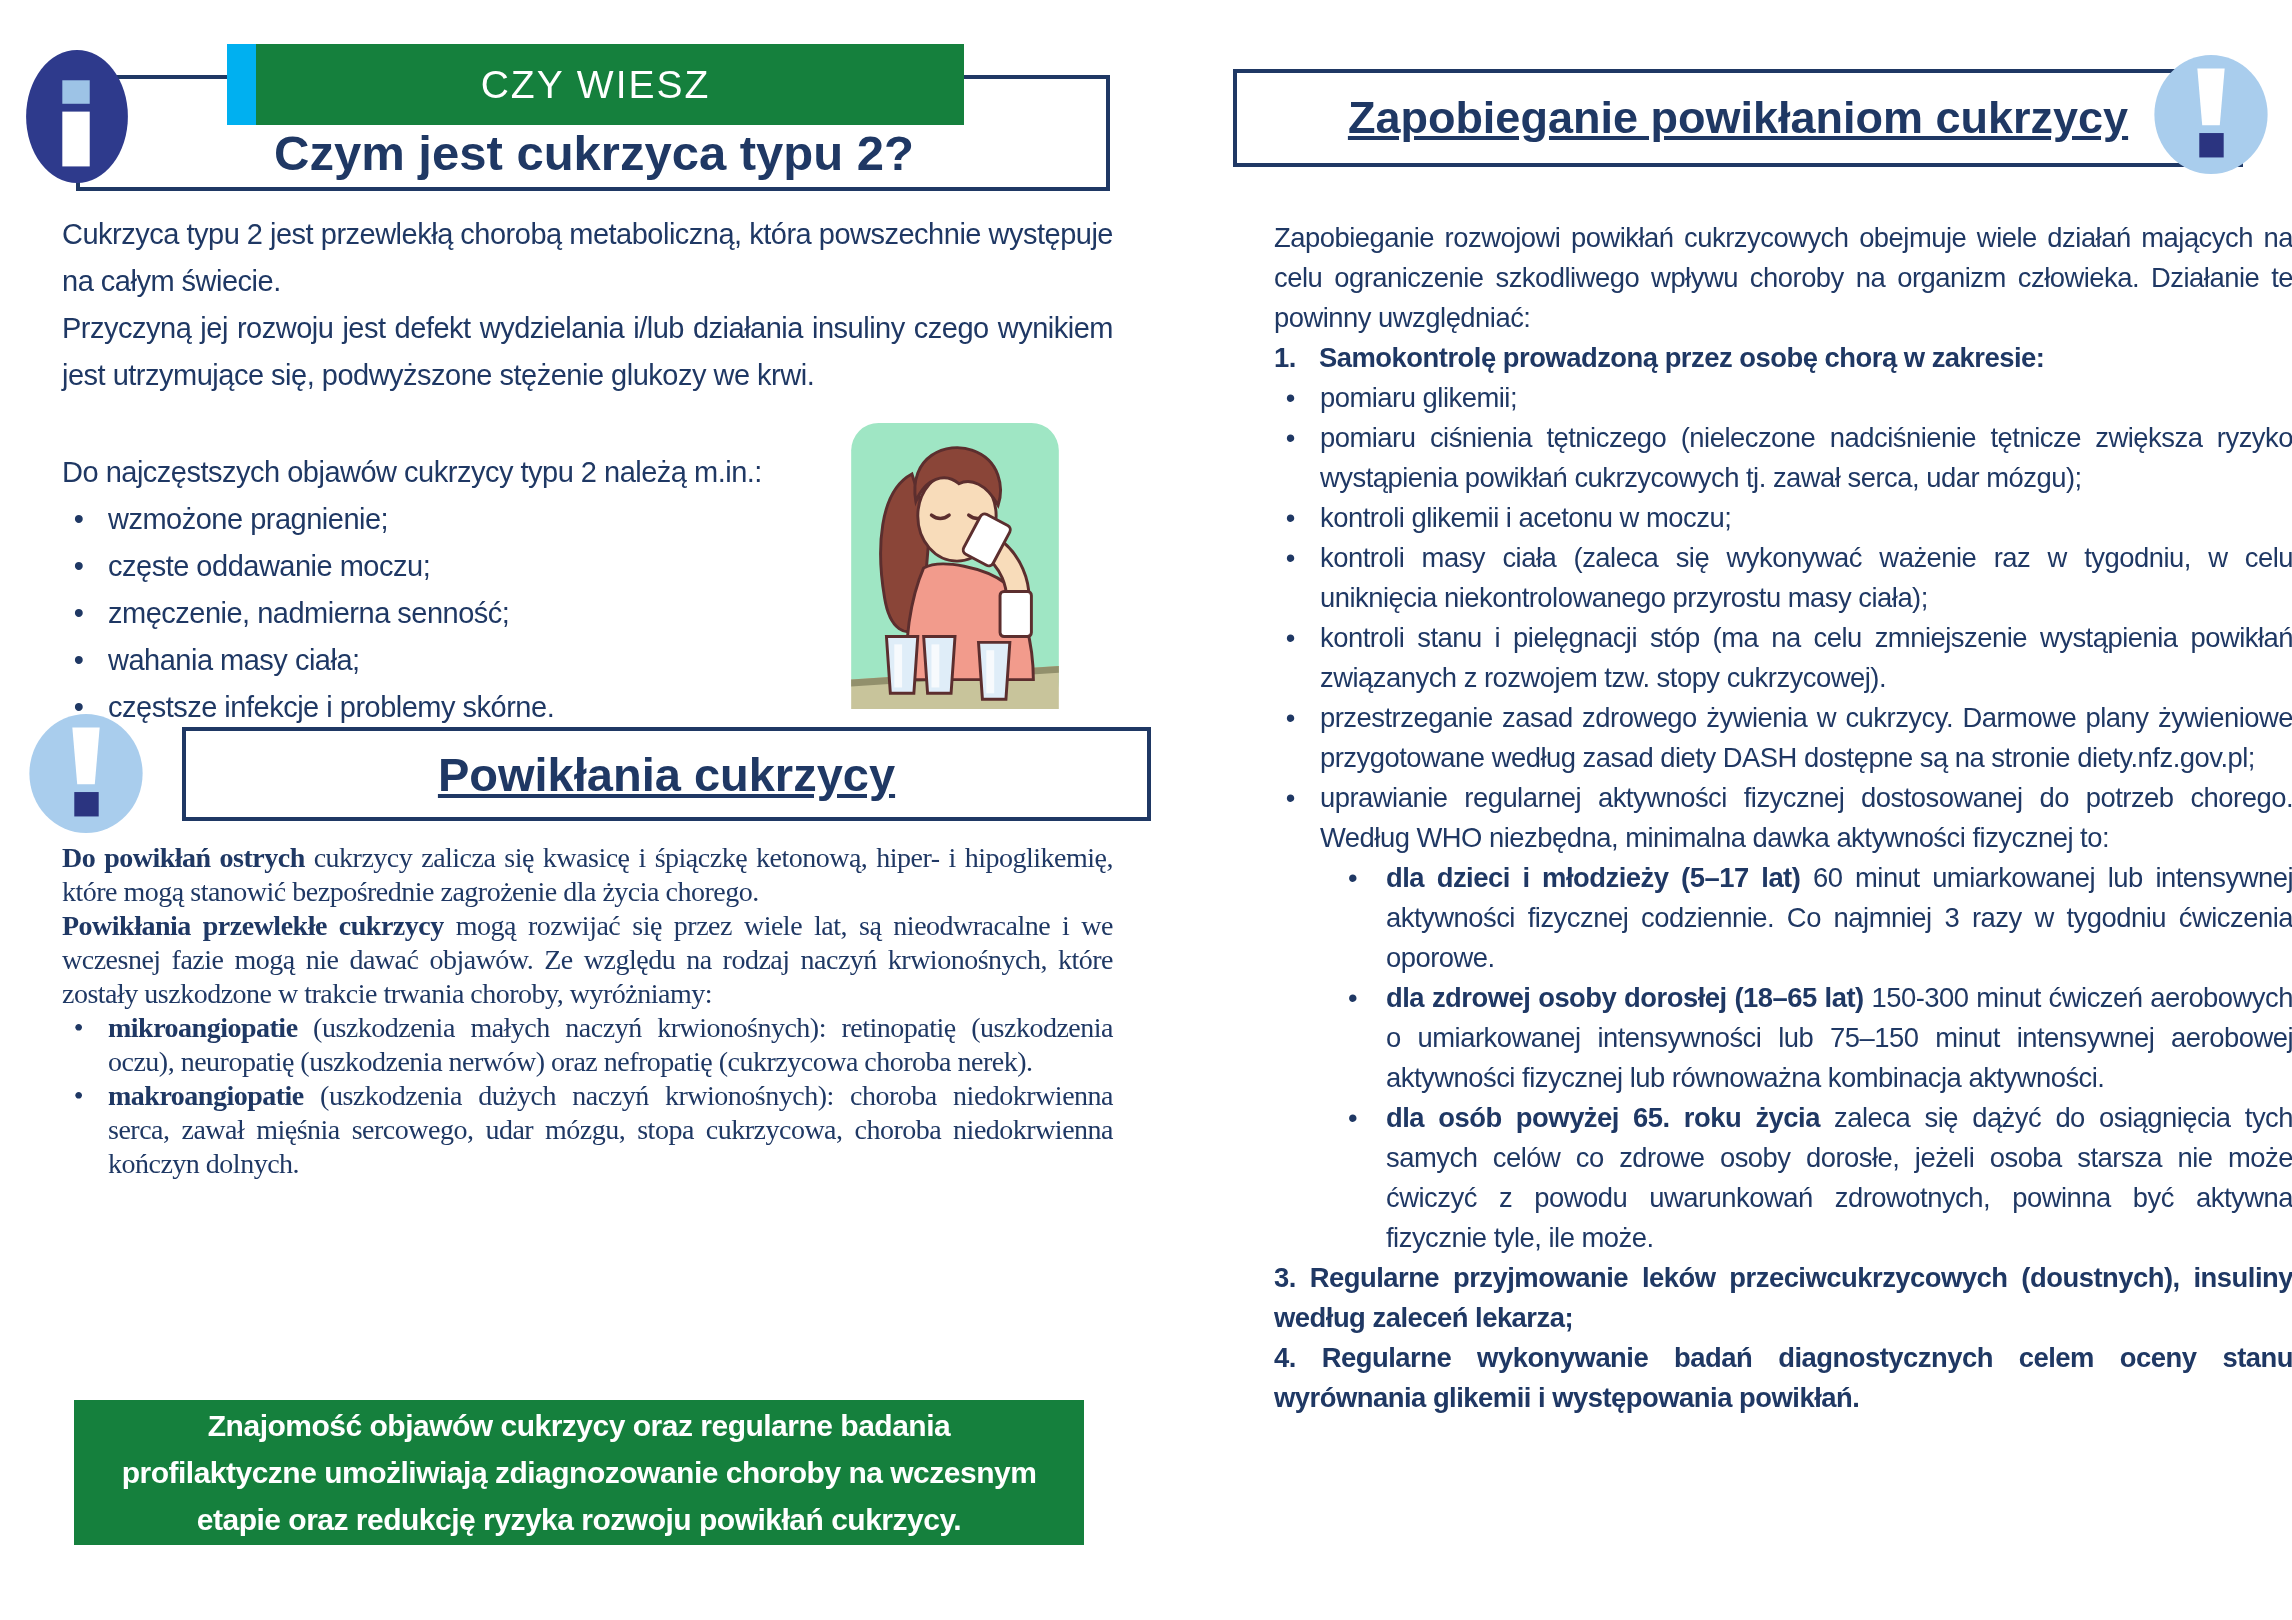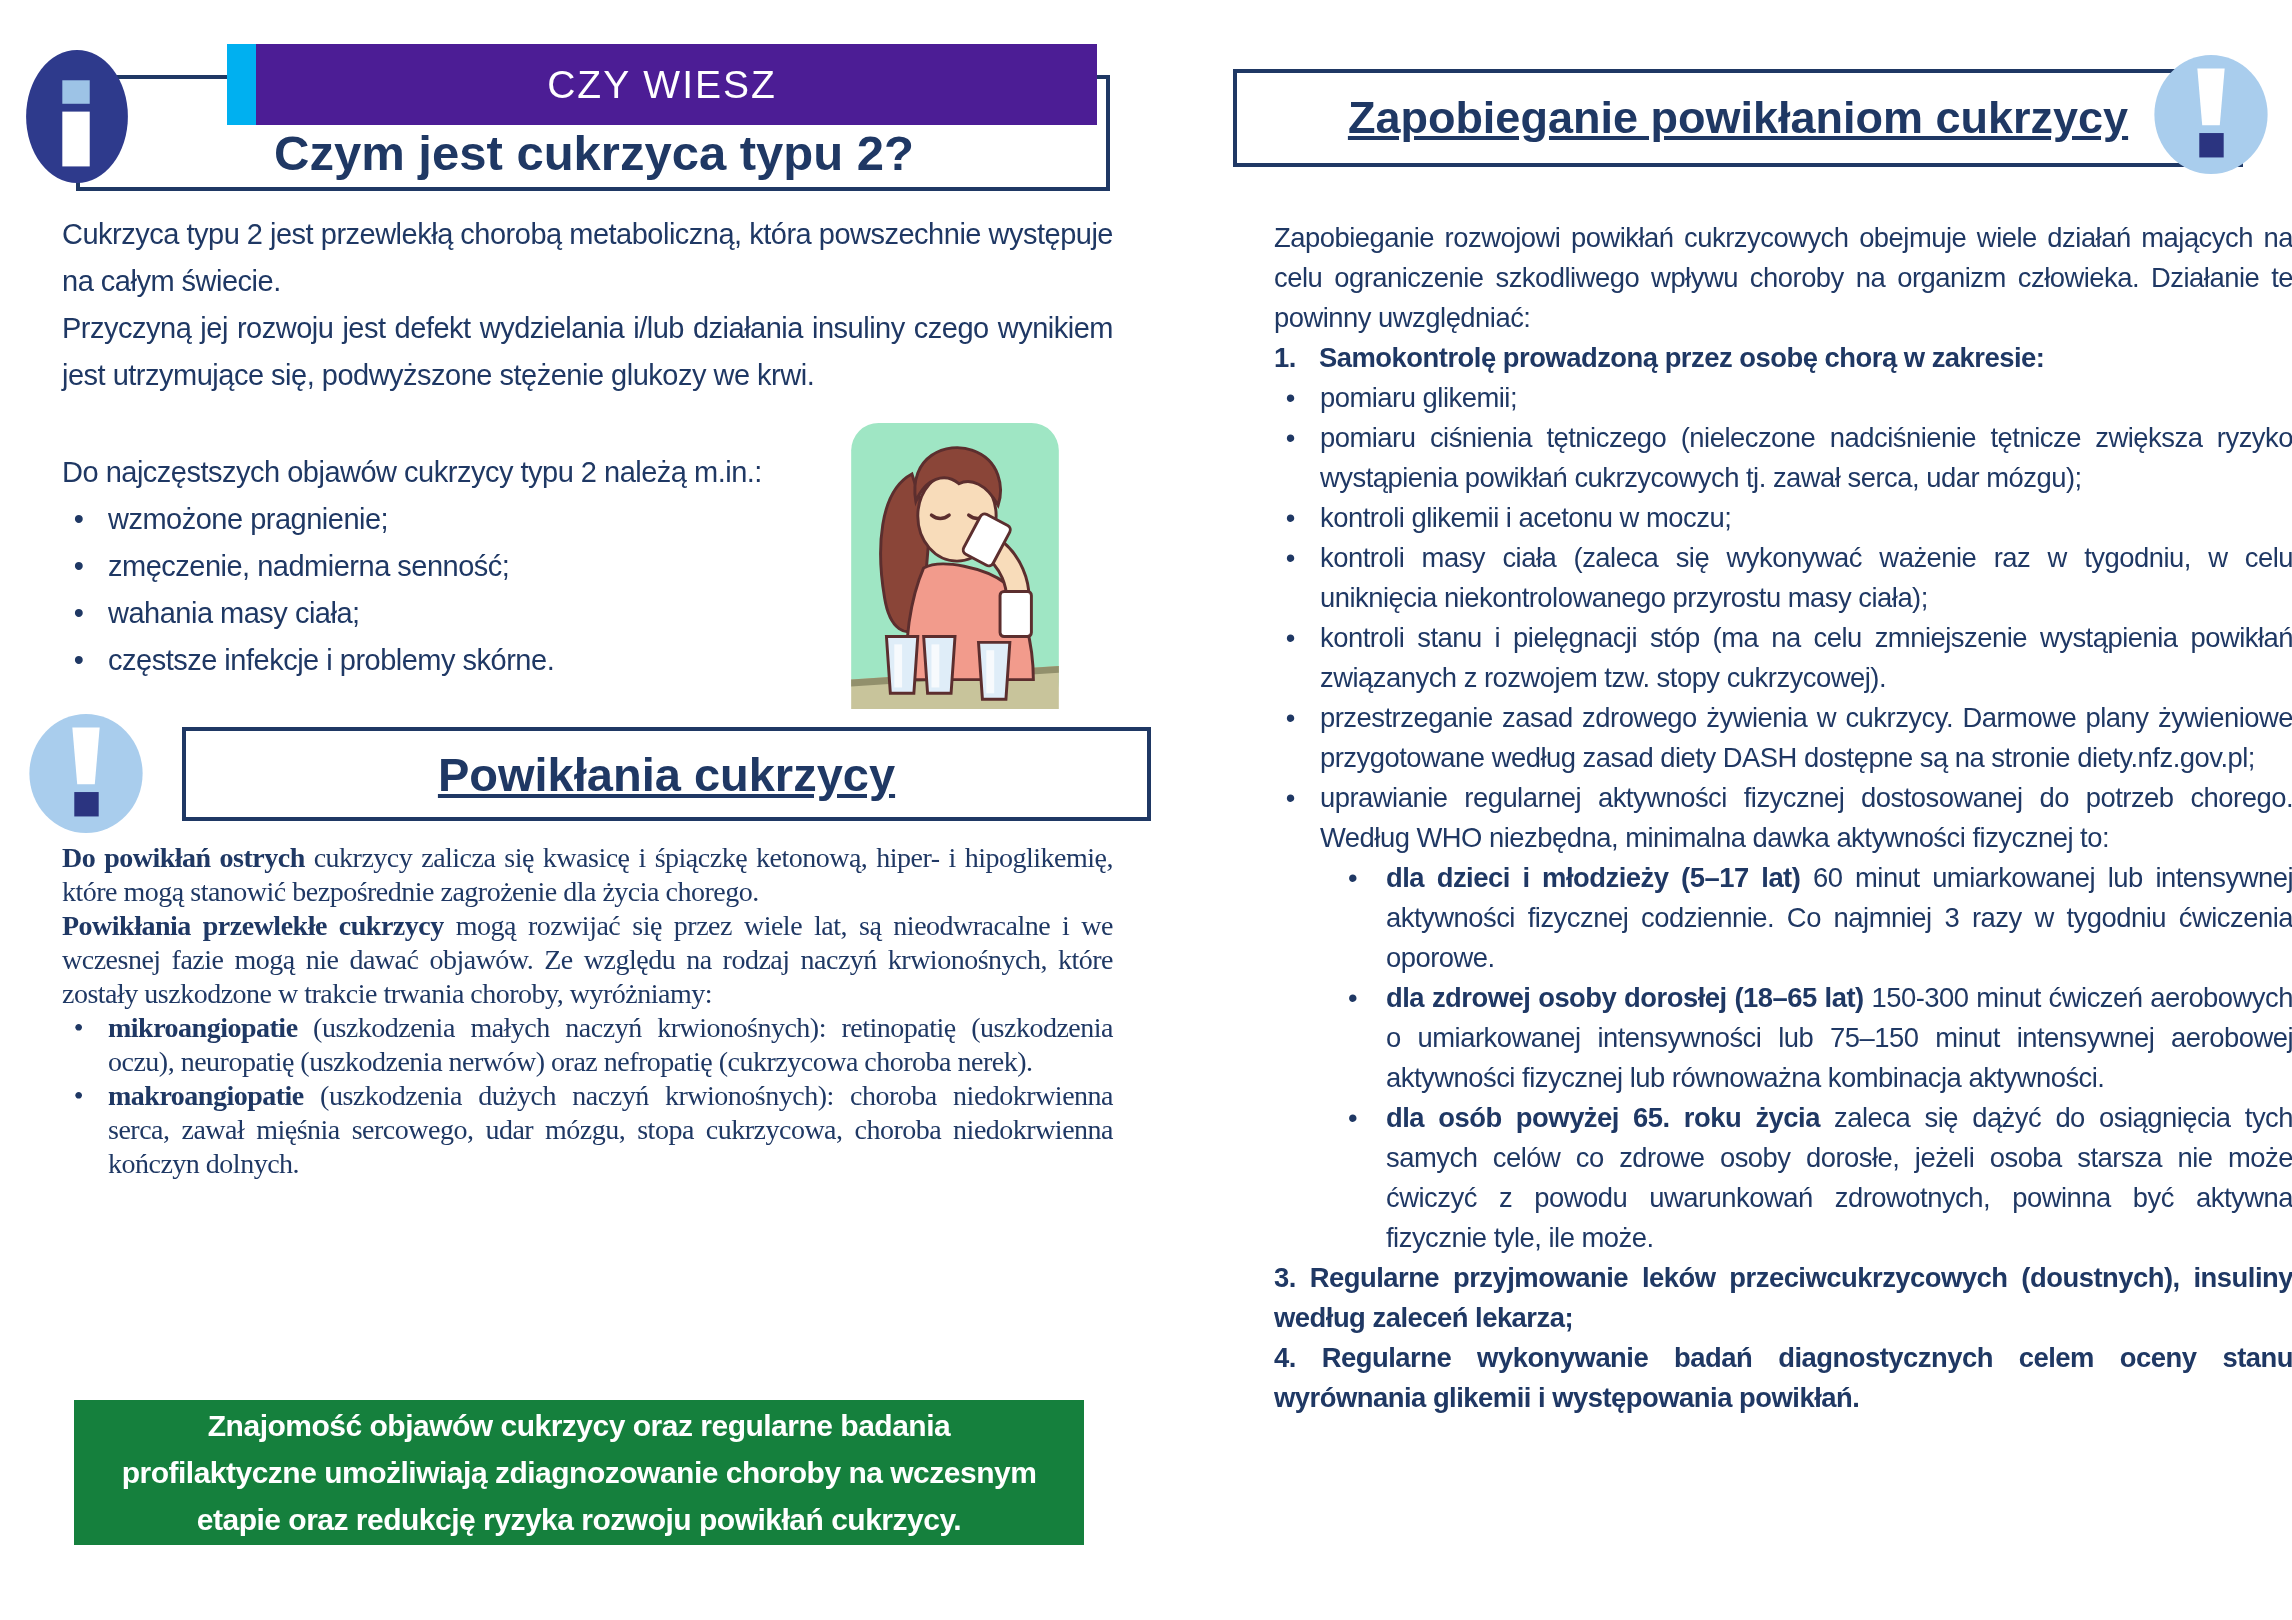--- a/index.html
+++ b/index.html
@@ -8,21 +8,21 @@
   
   .jt{text-align:justify;}
   .body30{font-size:29px;line-height:47px;letter-spacing:-0.5px;}
   .body29{font-size:28px;line-height:34px;letter-spacing:-0.5px;font-family:Liberation Serif, serif;}
   .body28{font-size:27.4px;line-height:40px;letter-spacing:-0.5px;margin-left:44px;}
   p{margin:0;}
   b{font-weight:bold;}
   
   .lh-border{position:absolute;left:76px;top:75px;width:1026px;height:108px;
              border:4.9px solid #1F3864;background:#fff;}
-  .lh-bar{position:absolute;left:227px;top:44px;width:870px;height:81px;background:#4c1d95;
+  .lh-bar{position:absolute;left:227px;top:44px;width:737px;height:81px;background:#15803d;
           display:flex;align-items:center;justify-content:center;z-index:3;}
   .lh-accent{position:absolute;left:0;top:0;width:29px;height:81px;background:#00B0F0;}
   .lh-tag{color:#ffffff;font-size:39px;letter-spacing:2px;font-weight:400;}
   .lh-title{position:absolute;left:81px;top:125px;width:1026px;text-align:center;
             font-size:49px;font-weight:bold;z-index:2;}
   .icon-abs{position:absolute;z-index:5;}
   
   .sec-box{position:absolute;border:4.9px solid #1F3864;background:#fff;
            display:flex;align-items:center;justify-content:center;z-index:2;text-decoration:underline;}
   .sec-title{font-size:47px;font-weight:bold;}
@@ -61,20 +61,21 @@
   </div>
 
   <div class="abs body30" style="left:62px;top:211px;width:1051px;">
     <p class="jt">Cukrzyca typu 2 jest przewlekłą chorobą metaboliczną, która powszechnie występuje na całym świecie.</p>
     <p class="jt">Przyczyną jej rozwoju jest defekt wydzielania i/lub działania insuliny czego wynikiem jest utrzymujące się, podwyższone stężenie glukozy we krwi.</p>
   </div>
 
   <div class="abs body30" style="left:62px;top:449px;width:784px;">
     <p>Do najczęstszych objawów cukrzycy typu 2 należą m.in.:</p>
     <div class="bul">wzmożone pragnienie;</div>
+    <div class="bul">częste oddawanie moczu;</div>
     <div class="bul">zmęczenie, nadmierna senność;</div>
     <div class="bul">wahania masy ciała;</div>
     <div class="bul">częstsze infekcje i problemy skórne.</div>
   </div>
 
   <svg class="abs" style="left:851px;top:423px;" width="208" height="286" viewBox="0 0 212 292">
     <rect x="0" y="0" width="212" height="292" rx="28" fill="#9FE6C4"></rect>
     <path d="M0 262 L212 248 L212 292 L0 292 Z" fill="#C8C49B"></path>
     <path d="M0 262 L212 248 L212 255 L0 269 Z" fill="#92906C"></path>
 

